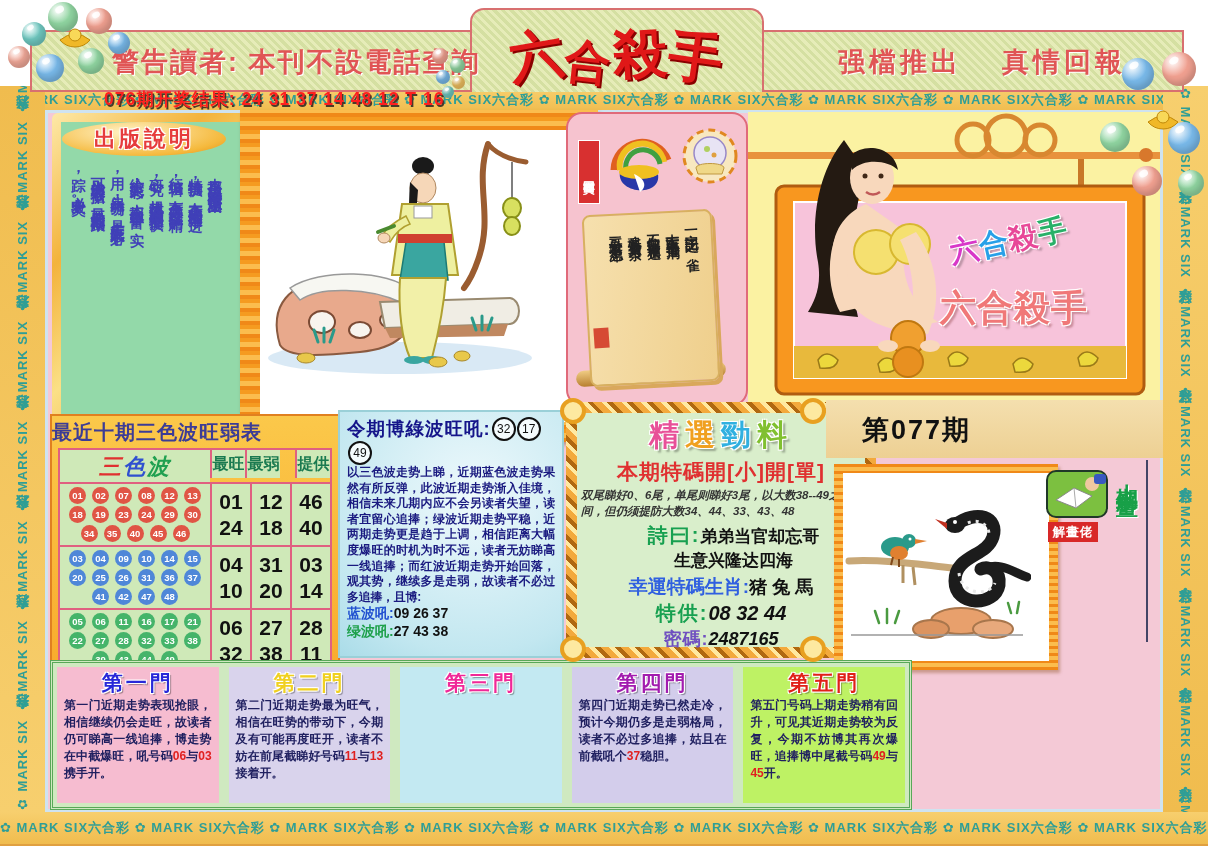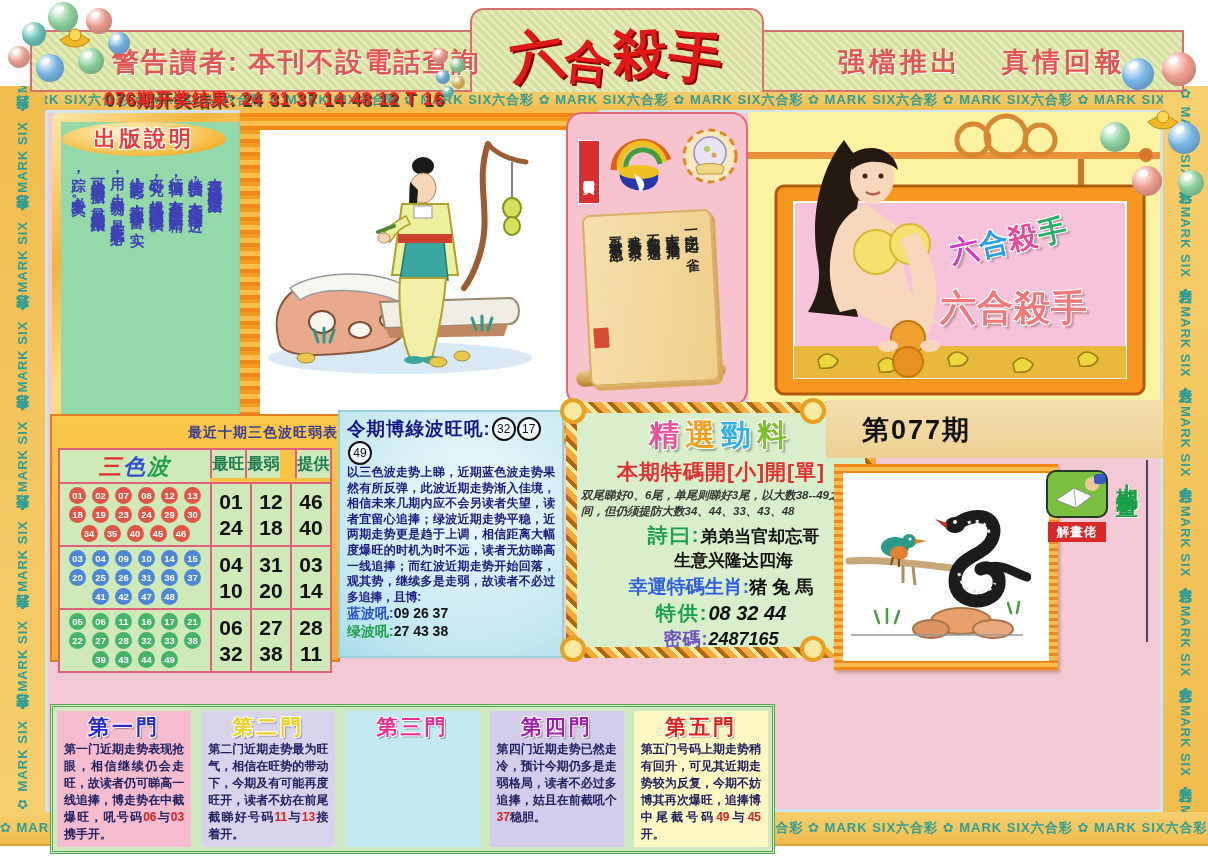--- a/index.html
+++ b/index.html
@@ -59,21 +59,21 @@
   .seal{left:594px;top:328px;width:15px;height:20px;background:#d03020;opacity:.85;transform:rotate(-4deg);}
   
   .girlpanel{left:748px;top:112px;width:412px;height:290px;background:#fbf2a2;overflow:hidden;}
   .slogan1{left:948px;top:212px;width:210px;font-size:29px;font-weight:bold;transform:rotate(-12deg);letter-spacing:1px;
        text-shadow:1px 1px 0 #fff,-1px -1px 0 #fff,1px -1px 0 #fff,-1px 1px 0 #fff,3px 3px 2px rgba(0,0,0,.25);}
   .slogan2{left:940px;top:284px;width:230px;font-size:36px;font-weight:bold;color:#f07878;letter-spacing:1px;
        text-shadow:1px 1px 0 #fff,-1px -1px 0 #fff,1px -1px 0 #fff,-1px 1px 0 #fff,3px 3px 2px rgba(120,40,40,.35);}
   
   .wtable{left:50px;top:414px;width:286px;height:244px;background:linear-gradient(180deg,#fbc84a,#f9ac2e);
        border:2px solid #e08020;}
-  .wtable-title{width:100%;text-align:right;font-size:14px;font-weight:bold;color:#3c3c96;line-height:32px;letter-spacing:1px;}
+  .wtable-title{width:100%;text-align:left;font-size:20px;font-weight:bold;color:#3c3c96;line-height:32px;letter-spacing:1px;}
   .grid{margin:0 6px;border:2px solid #e06080;}
   .grow{display:flex;border-top:2px solid #e06080;}
   .grow:first-child{border-top:none;}
   .gcell{border-left:2px solid #e06080;display:flex;align-items:center;justify-content:center;
         background:#cfe9b8;font-weight:bold;}
   .gcell:first-child{border-left:none;}
   .c-balls{width:148px;flex-wrap:wrap;padding:2px 1px;}
   .c-num{width:40px;flex:1;font-size:21px;color:#111;white-space:pre-line;text-align:center;line-height:26px;}
   .hdr{height:28px;font-size:16px;color:#1a7a50;}
   .hdr3{font-size:22px;font-style:italic;letter-spacing:2px;}
@@ -110,34 +110,34 @@
   .feat-sp .slab{color:#17a050;font-style:normal;letter-spacing:2px;}
   .feat-pw{font-size:18px;font-weight:bold;color:#111;font-style:italic;}
   .feat-pw .wlab{color:#7050c0;font-style:normal;letter-spacing:1px;}
   
   .issue-strip{left:826px;top:400px;width:337px;height:58px;background:linear-gradient(180deg,#f4dfae,#edd093);}
   .issue-text{left:862px;top:412px;font-size:27px;font-weight:bold;color:#111;letter-spacing:2px;}
   .snakeframe{left:834px;top:464px;width:206px;height:188px;border:9px solid transparent;
        background:linear-gradient(#fff,#fff) padding-box,
                   repeating-linear-gradient(0deg,#f08918 0 3px,#fbbd4e 3px 7px) border-box;
        box-shadow:2px 3px 3px rgba(120,60,0,.35);}
-  .decode-tag{left:1048px;top:522px;width:58px;height:20px;background:#d82828;color:#fff;font-size:12.5px;
+  .decode-tag{left:1048px;top:522px;width:50px;height:20px;background:#d82828;color:#fff;font-size:12.5px;
        font-weight:bold;text-align:center;line-height:20px;letter-spacing:1px;}
   .lastlabel{left:1112px;top:466px;writing-mode:vertical-rl;font-size:22px;font-weight:bold;color:#18a048;
        letter-spacing:4px;text-shadow:1px 1px 0 #fff;}
   .vline{left:1146px;top:460px;width:2px;height:182px;background:#446;}
   
-  .doors{left:50px;top:660px;width:725px;height:150px;background:#cfe9c0;border:3px double #58a858;
-       display:flex;gap:10px;padding:4px;box-sizing:border-box;margin-top:44px;}
+  .doors{left:50px;top:660px;width:862px;height:150px;background:#cfe9c0;border:3px double #58a858;
+       display:flex;gap:10px;padding:4px;box-sizing:border-box;}
   .door{flex:1;padding:2px 7px;overflow:hidden;}
   .door:nth-child(1){background:#f6bcd0;}
   .door:nth-child(2){background:#d9d3ec;}
   .door:nth-child(3){background:#c3e9f2;}
   .door:nth-child(4){background:#d3cdeb;}
-  .door:nth-child(5){background:#fef9c3;}
+  .door:nth-child(5){background:#bef264;}
   .door-title{text-align:center;font-size:21px;font-weight:bold;letter-spacing:3px;
        text-shadow:1px 1px 0 #fff,-1px -1px 0 #fff,1px -1px 0 #fff,-1px 1px 0 #fff,2px 2px 1px rgba(0,0,0,.35);}
   .door:nth-child(1) .door-title{color:#2828d8;}
   .door:nth-child(2) .door-title{color:#f0d020;}
   .door:nth-child(3) .door-title{color:#f02898;}
   .door:nth-child(4) .door-title{color:#a21caf;}
   .door:nth-child(5) .door-title{color:#e02018;}
   .door-body{font-size:12px;font-weight:bold;color:#202060;line-height:1.42;text-align:justify;}
   .door-body .dnum{color:#e02020;}
   

